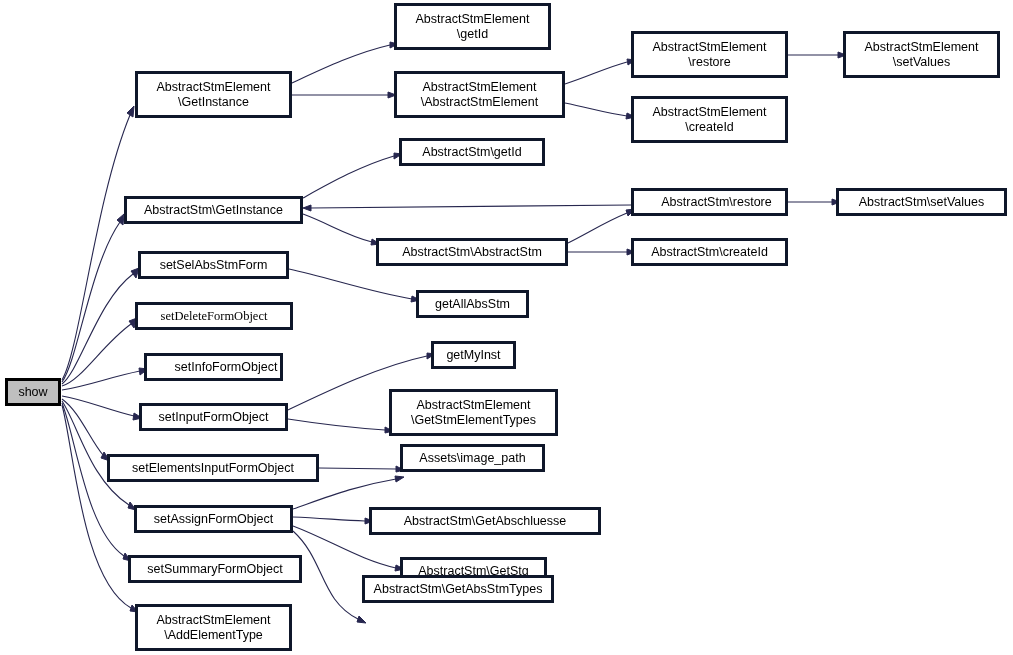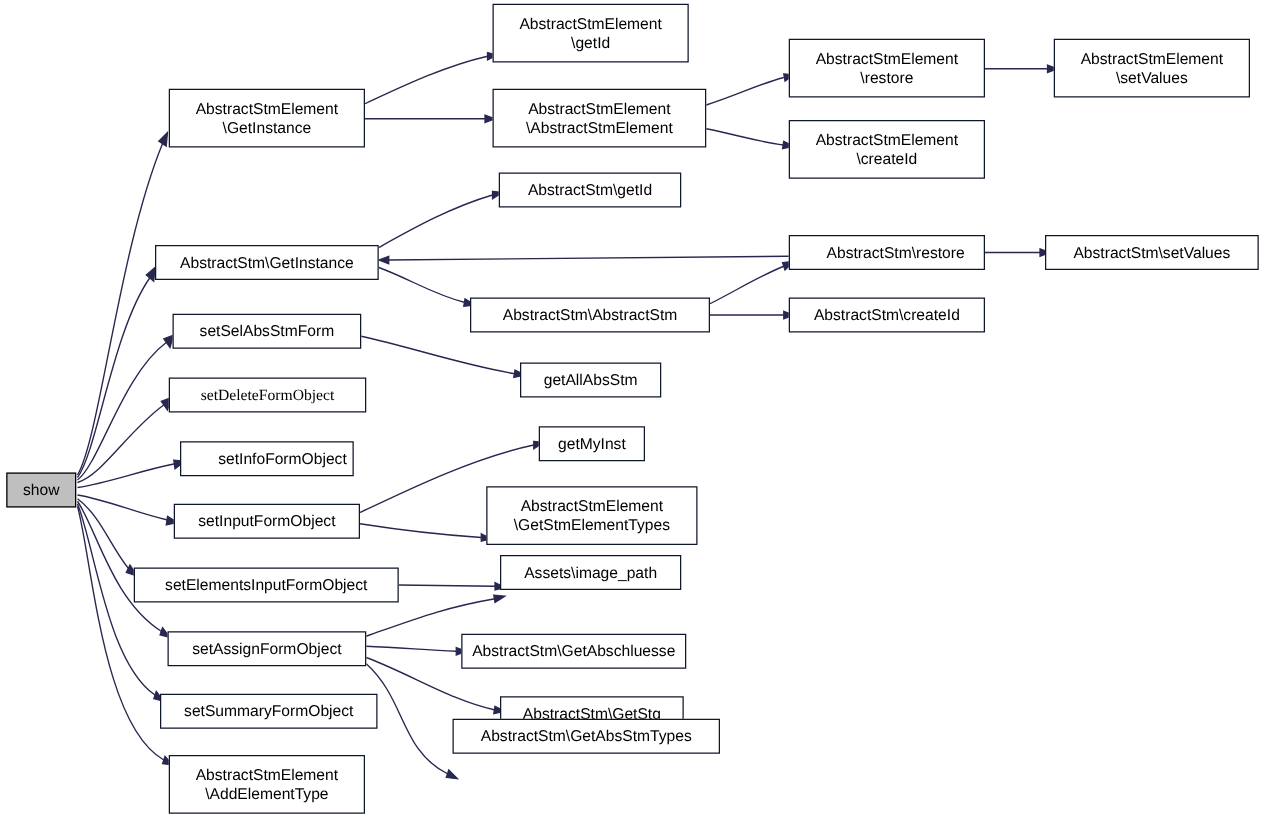--- a/index.html
+++ b/index.html
@@ -10,21 +10,21 @@
   #canvas {
     position: relative;
     width: 1013px;
     height: 655px;
     background: #ffffff;
     font-family: "Liberation Sans", sans-serif;
   }
   .node {
     position: absolute;
     box-sizing: border-box;
-    border: 1px solid #0f172a;
+    border: 3px solid #0f172a;
     background: #ffffff;
     color: #000000;
     font-size: 12.5px;
     line-height: 15px;
     display: flex;
     align-items: center;
     justify-content: center;
     text-align: center;
     white-space: pre;
     letter-spacing: 0px;
@@ -169,19 +169,19 @@
   <div class="node" style="left:416px;top:290px;width:113px;height:28px;">getAllAbsStm</div>
   <div class="node" style="left:135px;top:302px;width:158px;height:28px;font-family:Liberation Serif, serif;">setDeleteFormObject</div>
   <div class="node" style="left:144px;top:353px;width:139px;height:28px;padding-left:25px;">setInfoFormObject</div>
   <div class="node" style="left:431px;top:341px;width:85px;height:28px;">getMyInst</div>
   <div class="node" style="left:139px;top:403px;width:149px;height:28px;">setInputFormObject</div>
   <div class="node" style="left:389px;top:389px;width:169px;height:47px;">AbstractStmElement
 \GetStmElementTypes</div>
   <div class="node" style="left:107px;top:454px;width:212px;height:28px;">setElementsInputFormObject</div>
   <div class="node" style="left:400px;top:444px;width:145px;height:28px;">Assets\image_path</div>
   <div class="node" style="left:134px;top:505px;width:159px;height:28px;">setAssignFormObject</div>
-  <div class="node" style="left:369px;top:507px;width:180px;height:28px;">AbstractStm\GetAbschluesse</div>
+  <div class="node" style="left:369px;top:507px;width:232px;height:28px;">AbstractStm\GetAbschluesse</div>
   <div class="node" style="left:400px;top:557px;width:147px;height:28px;">AbstractStm\GetStg</div>
   <div class="node" style="left:128px;top:555px;width:174px;height:28px;">setSummaryFormObject</div>
-  <div class="node" style="left:362px;top:575px;width:214px;height:28px;text-align:center;">AbstractStm\GetAbsStmTypes</div>
+  <div class="node" style="left:362px;top:575px;width:192px;height:28px;text-align:center;">AbstractStm\GetAbsStmTypes</div>
   <div class="node" style="left:135px;top:604px;width:157px;height:47px;">AbstractStmElement
 \AddElementType</div>
 </div>
 
 </body></html>

